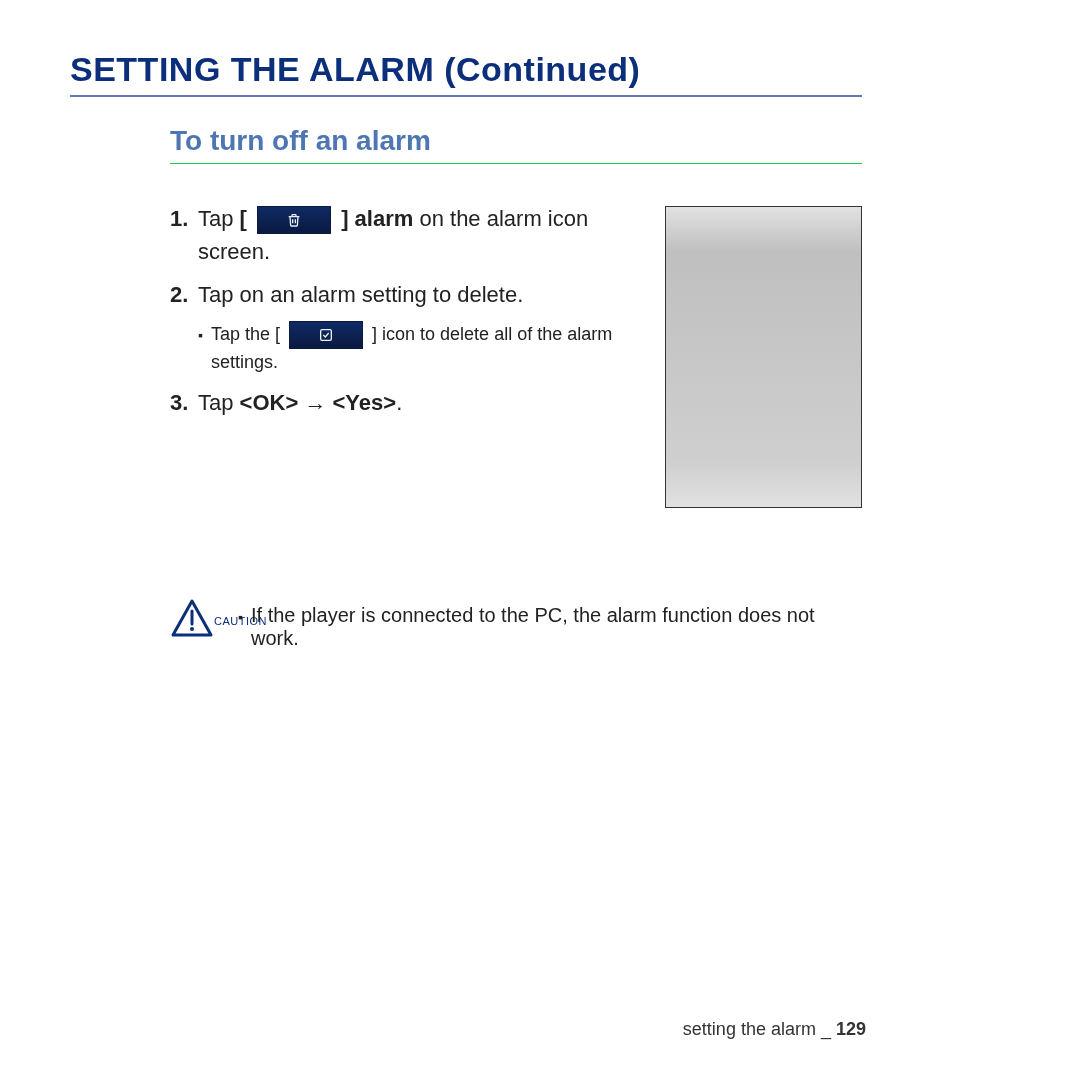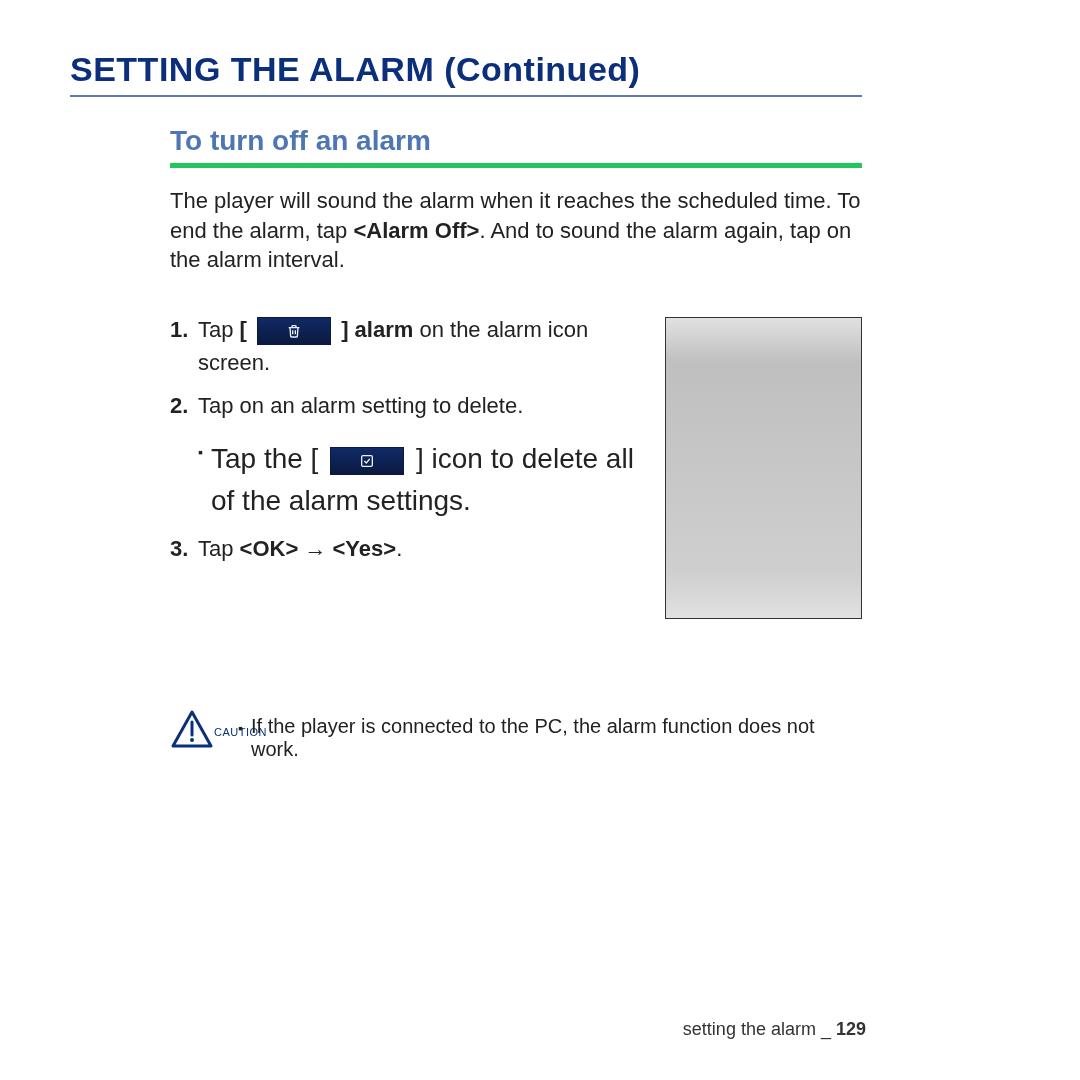--- a/index.html
+++ b/index.html
@@ -28,21 +28,21 @@
     margin-bottom: 28px;
   }
   .section {
     padding-left: 100px;
   }
   .h2 {
     font-size: 28px;
     font-weight: bold;
     color: #4d76b2;
     padding-bottom: 6px;
-    border-bottom: 5px solid #22c55e;
+    border-bottom: 1px solid #22c55e;
     margin-top: 14px;
     margin-bottom: 18px;
   }
   .body-text {
     font-size: 22px;
     line-height: 1.35;
     color: #222;
   }
   .subsection-2 {
     margin-top: 38px;
@@ -63,23 +63,23 @@
   }
   .step-num {
     font-weight: bold;
     min-width: 28px;
   }
   .step-body {
     flex: 1;
   }
   .sub-bullet {
     margin-left: 28px;
-    font-size: 28px;
-    color: #222;
-    margin-top: 16px;
+    font-size: 18px;
+    color: #222;
+    margin-top: 10px;
     margin-bottom: 10px;
     display: flex;
     gap: 8px;
   }
   .sub-bullet::before {
     content: "▪";
     font-size: 14px;
     line-height: 28px;
   }
   .icon-pill {
@@ -149,23 +149,20 @@
 </head>
 <body>
 
 <div class="page">
 
   <div class="h1">SETTING THE ALARM (Continued)</div>
 
   <div class="section">
 
     <div class="h2">To turn off an alarm</div>
-    <div class="body-text">
-      <span>The player will sound the alarm when it reaches the scheduled time. To end the alarm, tap </span><span class="b">&lt;Alarm Off&gt;</span><span>. And to sound the alarm again, tap on the alarm interval.</span>
-    </div>
 
     <div class="subsection-2">
 
       <div class="flex-row">
         <div class="steps">
 
           <div class="step">
             <span class="step-num">1.</span>
             <span class="step-body">
               <span>Tap </span><span class="b">[</span>

